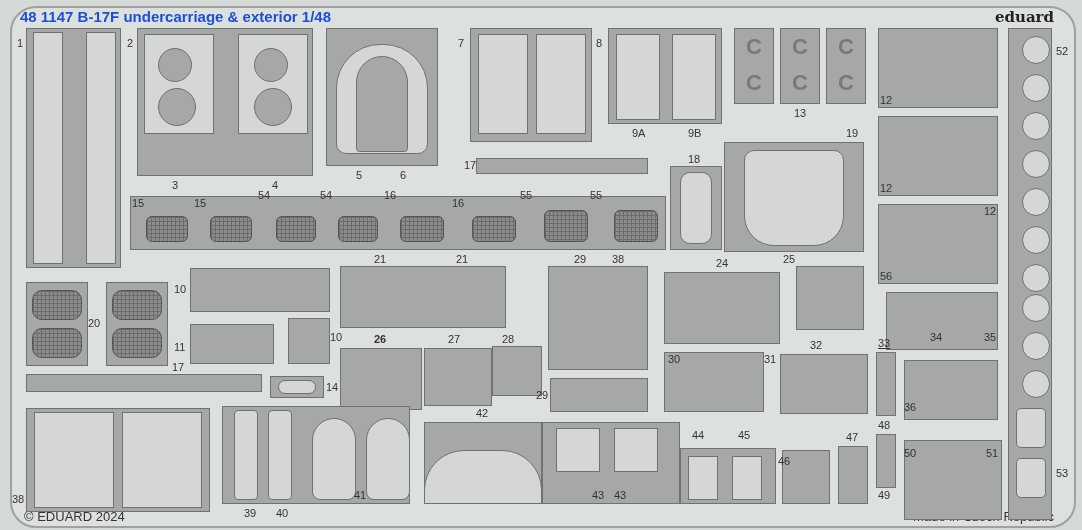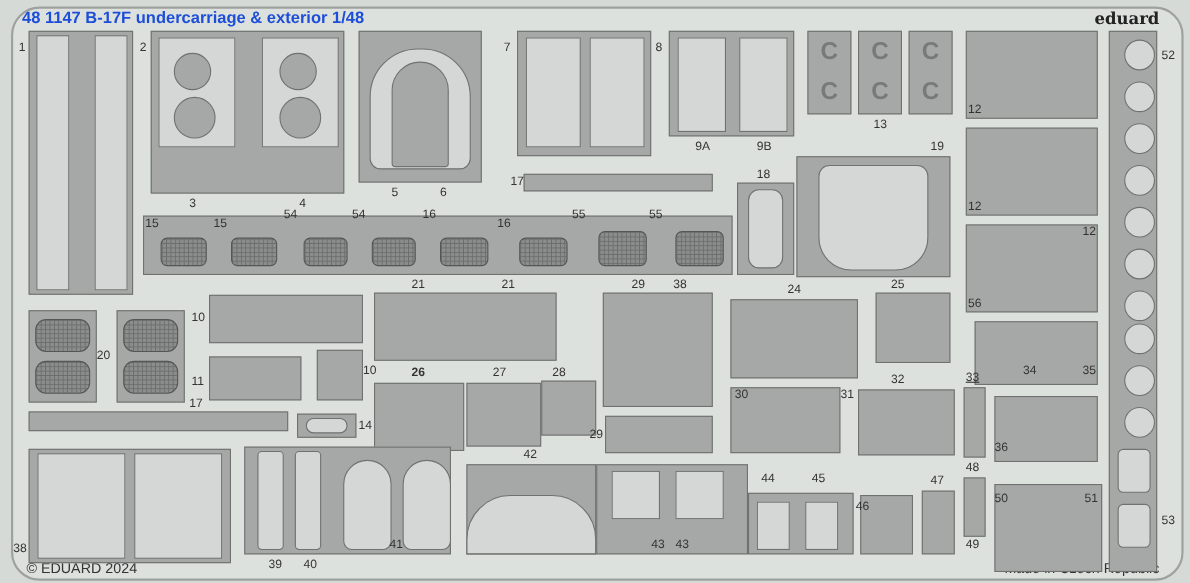--- a/index.html
+++ b/index.html
@@ -148,21 +148,21 @@
 <div class="lbl" style="left:456px;top:254px;">21</div>
 
 <div class="part" style="left:548px;top:266px;width:100px;height:104px;"></div>
 <div class="lbl" style="left:574px;top:254px;">29</div>
 <div class="lbl" style="left:612px;top:254px;">38</div>
 
 <div class="part" style="left:664px;top:272px;width:116px;height:72px;"></div>
 <div class="lbl" style="left:716px;top:258px;">24</div>
 
 <div class="part" style="left:796px;top:266px;width:68px;height:64px;"></div>
-<div class="lbl" style="left:810px;top:254px;">25</div>
+<div class="lbl" style="left:783px;top:254px;">25</div>
 
 <div class="part" style="left:886px;top:292px;width:112px;height:58px;"></div>
 <div class="lbl" style="left:930px;top:332px;">34</div>
 <div class="lbl" style="left:984px;top:332px;">35</div>
 
 <div class="part" style="left:26px;top:374px;width:236px;height:18px;"></div>
 <div class="lbl" style="left:172px;top:362px;">17</div>
 
 <div class="part" style="left:270px;top:376px;width:54px;height:22px;"></div>
 <div class="light" style="left:278px;top:380px;width:38px;height:14px;border-radius:7px;"></div>

